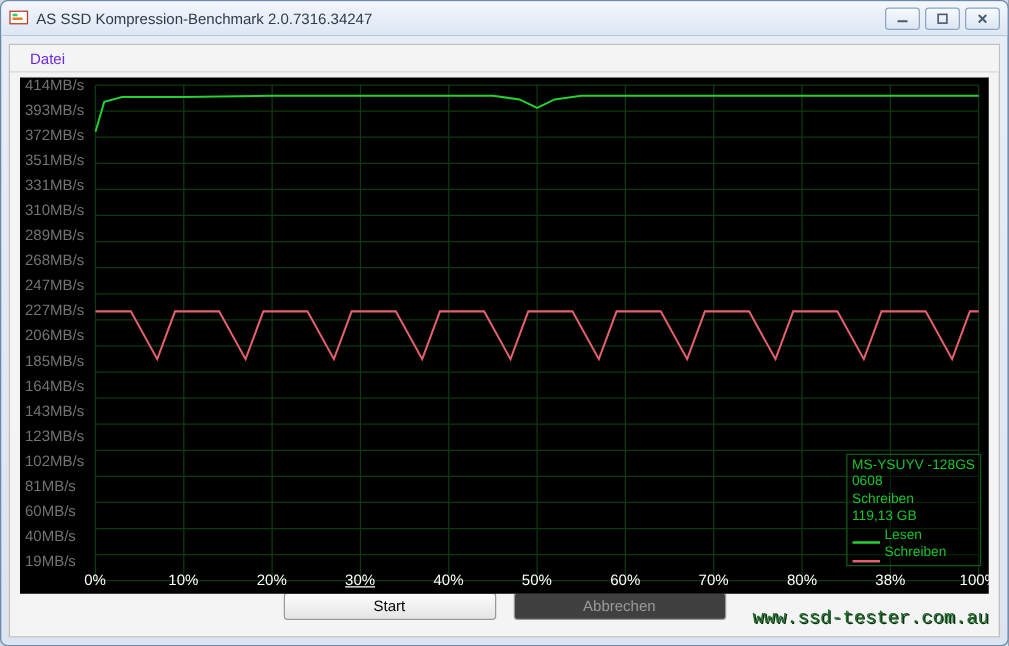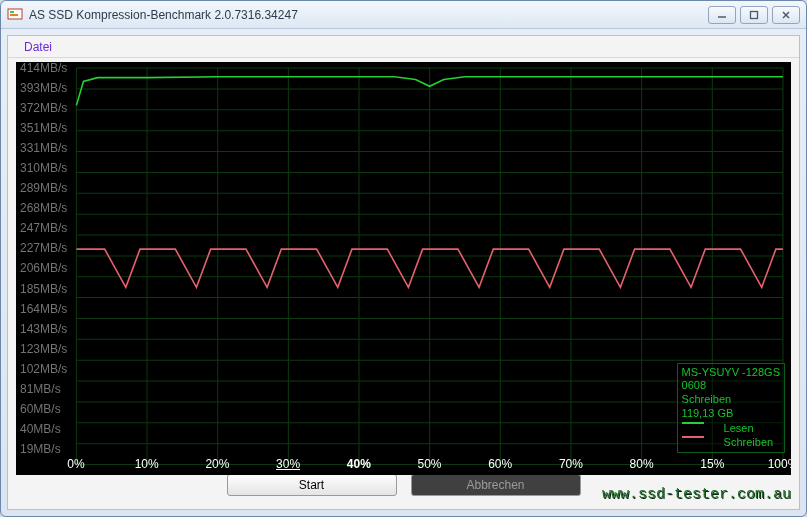--- a/index.html
+++ b/index.html
@@ -98,21 +98,21 @@
   .legend-box {
     position: absolute;
     right: 6px; bottom: 22px;
     border: 1px solid #0f5c18;
     background: rgba(0,0,0,0.4);
     color: #19c42c;
     font-size: 11px;
     padding: 2px 4px;
     line-height: 1.25;
   }
-  .legend-box .series { display: flex; align-items: flex-start; gap: 20px; margin-top:1px;}
+  .legend-box .series { display: flex; align-items: flex-end; gap: 4px; margin-top:1px;}
   .legend-box .swatch { width: 22px; height: 0; border-top: 2px solid; }
   .button-row {
     height: 32px;
     display: flex;
     align-items: center;
     justify-content: center;
     gap: 14px;
     padding: 4px 0 20px 0;
   }
   .btn {
@@ -235,26 +235,26 @@
           <span>81MB/s</span>
           <span>60MB/s</span>
           <span>40MB/s</span>
           <span>19MB/s</span>
         </div>
       <div class="x-labels" id="x-labels">
           <span style="left: 0%;">0%</span>
           <span style="left: 10%;">10%</span>
           <span style="left: 20%;">20%</span>
           <span style="left: 30%; text-decoration: underline;">30%</span>
-          <span style="left: 40%; font-weight: bold;">40%</span>
+          <span style="left: 40%;">40%</span>
           <span style="left: 50%;">50%</span>
           <span style="left: 60%;">60%</span>
           <span style="left: 70%;">70%</span>
           <span style="left: 80%;">80%</span>
-          <span style="left: 90%;">15%</span>
+          <span style="left: 90%;">38%</span>
           <span style="left: 100%;">100%</span>
         </div>
 
       <div class="legend-box">
         <div>MS-YSUYV -128GS</div>
         <div>0608</div>
         <div>Schreiben</div>
         <div>119,13 GB</div>
         <div class="series">
           <span class="swatch" id="sw-read" style="border-top-color: rgb(37, 208, 51);"></span>

